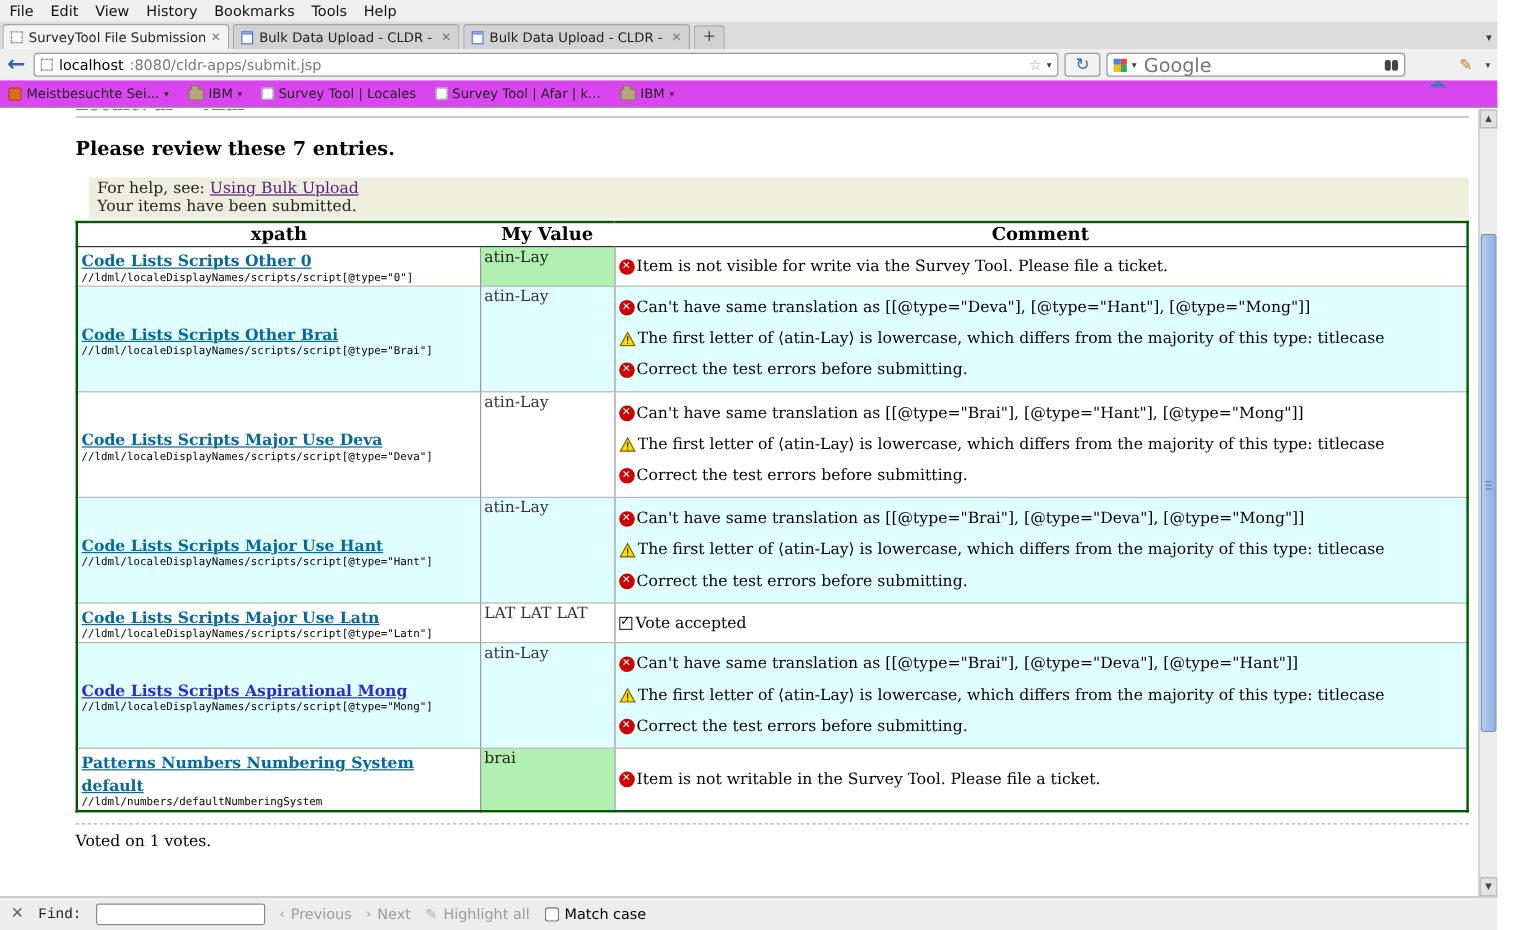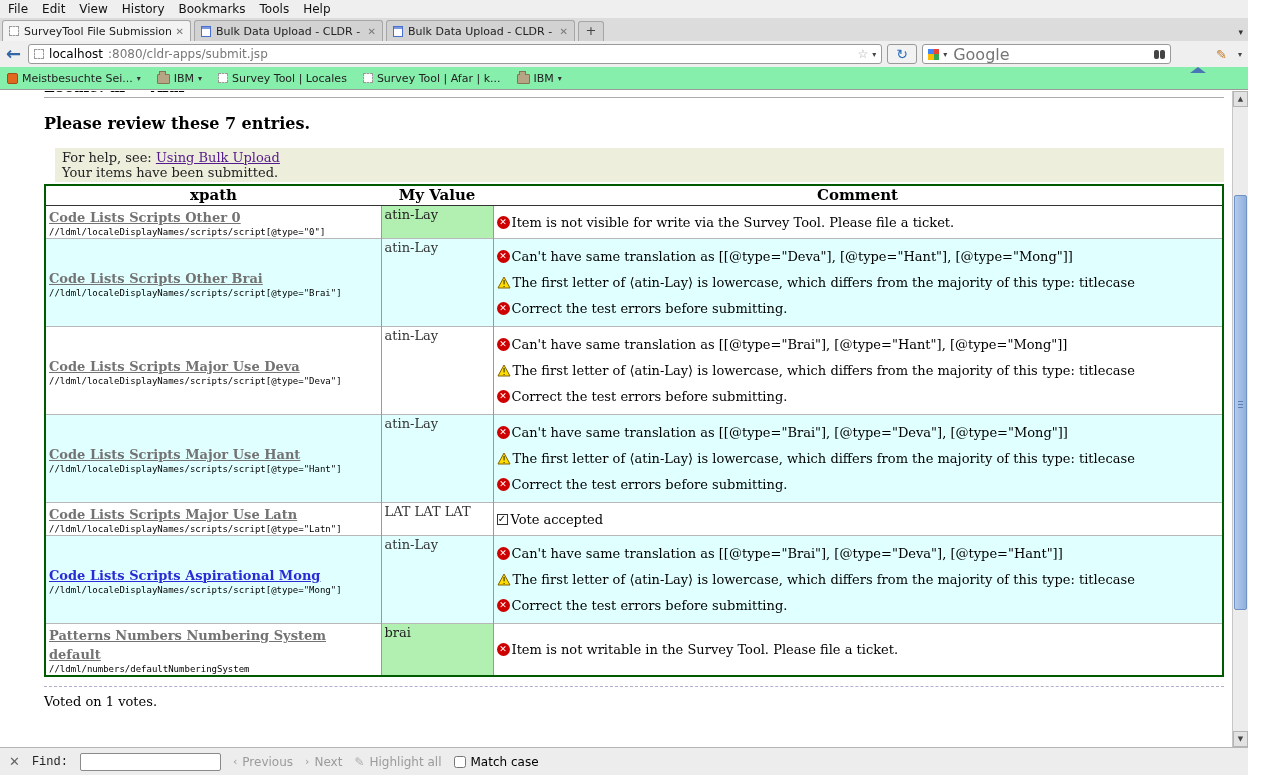--- a/index.html
+++ b/index.html
@@ -48,51 +48,51 @@
   .g1{background:#4285f4;} .g2{background:#ea4335;} .g3{background:#fbbc05;} .g4{background:#34a853;}
   .binoc { display:flex; gap:1px; margin-left:auto; }
   .binoc i { width:5px; height:9px; background:#444; border-radius:2px; display:block; }
   .nav-icons { display:flex; align-items:center; gap:11px; margin-left:14px; }
   .home { position:relative; width:15px; height:13px; }
   .home-roof { width:0; height:0; border-left:8px solid transparent; border-right:8px solid transparent;
                border-bottom:6px solid #4a76b8; }
   .home-body { width:10px; height:7px; background:#4a76b8; margin:0 auto; }
   .quill { color:#c07828; font-size:13px; }
 
-  .bookmarksbar { height:23px; background:#86efac; border-bottom:1px solid #9a9a9a;
+  .bookmarksbar { height:23px; background:#d946ef; border-bottom:1px solid #9a9a9a;
                   display:flex; align-items:center; gap:16px; padding:0 7px; font-size:11px; color:#222; }
   .bm { display:flex; align-items:center; gap:4px; }
   .bm-chev { font-size:8px; color:#333; }
   .most-visited { width:11px; height:11px; background:#e0691f; border-radius:2px; border:1px solid #a34b12; }
   .folder { width:13px; height:10px; background:#b5a584; border:1px solid #847454; border-radius:1px;
             position:relative; margin-top:2px; }
   .folder:before { content:""; position:absolute; top:-4px; left:1px; width:5px; height:3px;
                    background:#b5a584; border:1px solid #847454; border-bottom:none; }
 
   
   .content { position:absolute; top:91px; left:0; right:0; bottom:28px; background:#fff; overflow:hidden; }
-  .page { margin:0 24px 0 3px; font-family:"DejaVu Serif", serif; color:#000;padding-left:41px; }
+  .page { margin:0 24px 0 22px; font-family:"DejaVu Serif", serif; color:#000;padding-left:41px; }
   .clipped-heading { height:6px; overflow:hidden; }
   .clipped-heading span { display:block; margin-top:-13px; font-weight:bold; font-size:15px; }
   .top-rule { border:none; border-top:1px solid #aaa; margin:0; }
   .page-title { font-size:16px; font-weight:bold; margin:16px 0 0; }
   .notice { margin:15px 0 2px 11px; background:#eeeedd; padding:2px 7px; font-size:13px;
             line-height:15px; color:#222; }
   .notice a { color:#551a8b; text-decoration:underline; }
 
   table.review { border-collapse:collapse; table-layout:fixed; width:100%; margin-top:2px;
                  border:2px solid #005a00; }
   table.review th { font-family:"DejaVu Serif",serif; font-size:15px; padding:0 0 1px;
                     border-bottom:1px solid #333; }
   col.c-xpath{width:336px;} col.c-value{width:112px;}
   tr.alt { background:#e0ffff; }
   td { border-top:1px solid #b8b8b8; }
   td.vcell, td.ccell { border-left:1px solid #999; }
   .xcell { padding:1px 3px; vertical-align:middle; }
-  .xlink { font-size:13px; font-weight:bold; color:#737373; text-decoration:underline;
+  .xlink { font-size:13px; font-weight:bold; color:#0369a1; text-decoration:underline;
            font-family:"DejaVu Serif",serif; }
   .xlink.blue { color:#2b2bd5; }
   .xpath-code { font-family:"DejaVu Sans Mono", monospace; font-size:9px; display:block;
                 margin-top:1px; color:#000; }
   .vcell { padding:1px 3px; vertical-align:top; font-size:13px; color:#333;
            font-family:"DejaVu Serif",serif; }
   .vcell.green { background:#b2f0b2; color:#222; }
   .ccell { padding:0 3px; vertical-align:middle; font-size:13px; font-family:"DejaVu Serif",serif; }
   .cline { margin:9px 0; line-height:17px; display:flex; align-items:center; gap:2px; }
   tr.short .cline { margin:2px 0; }

